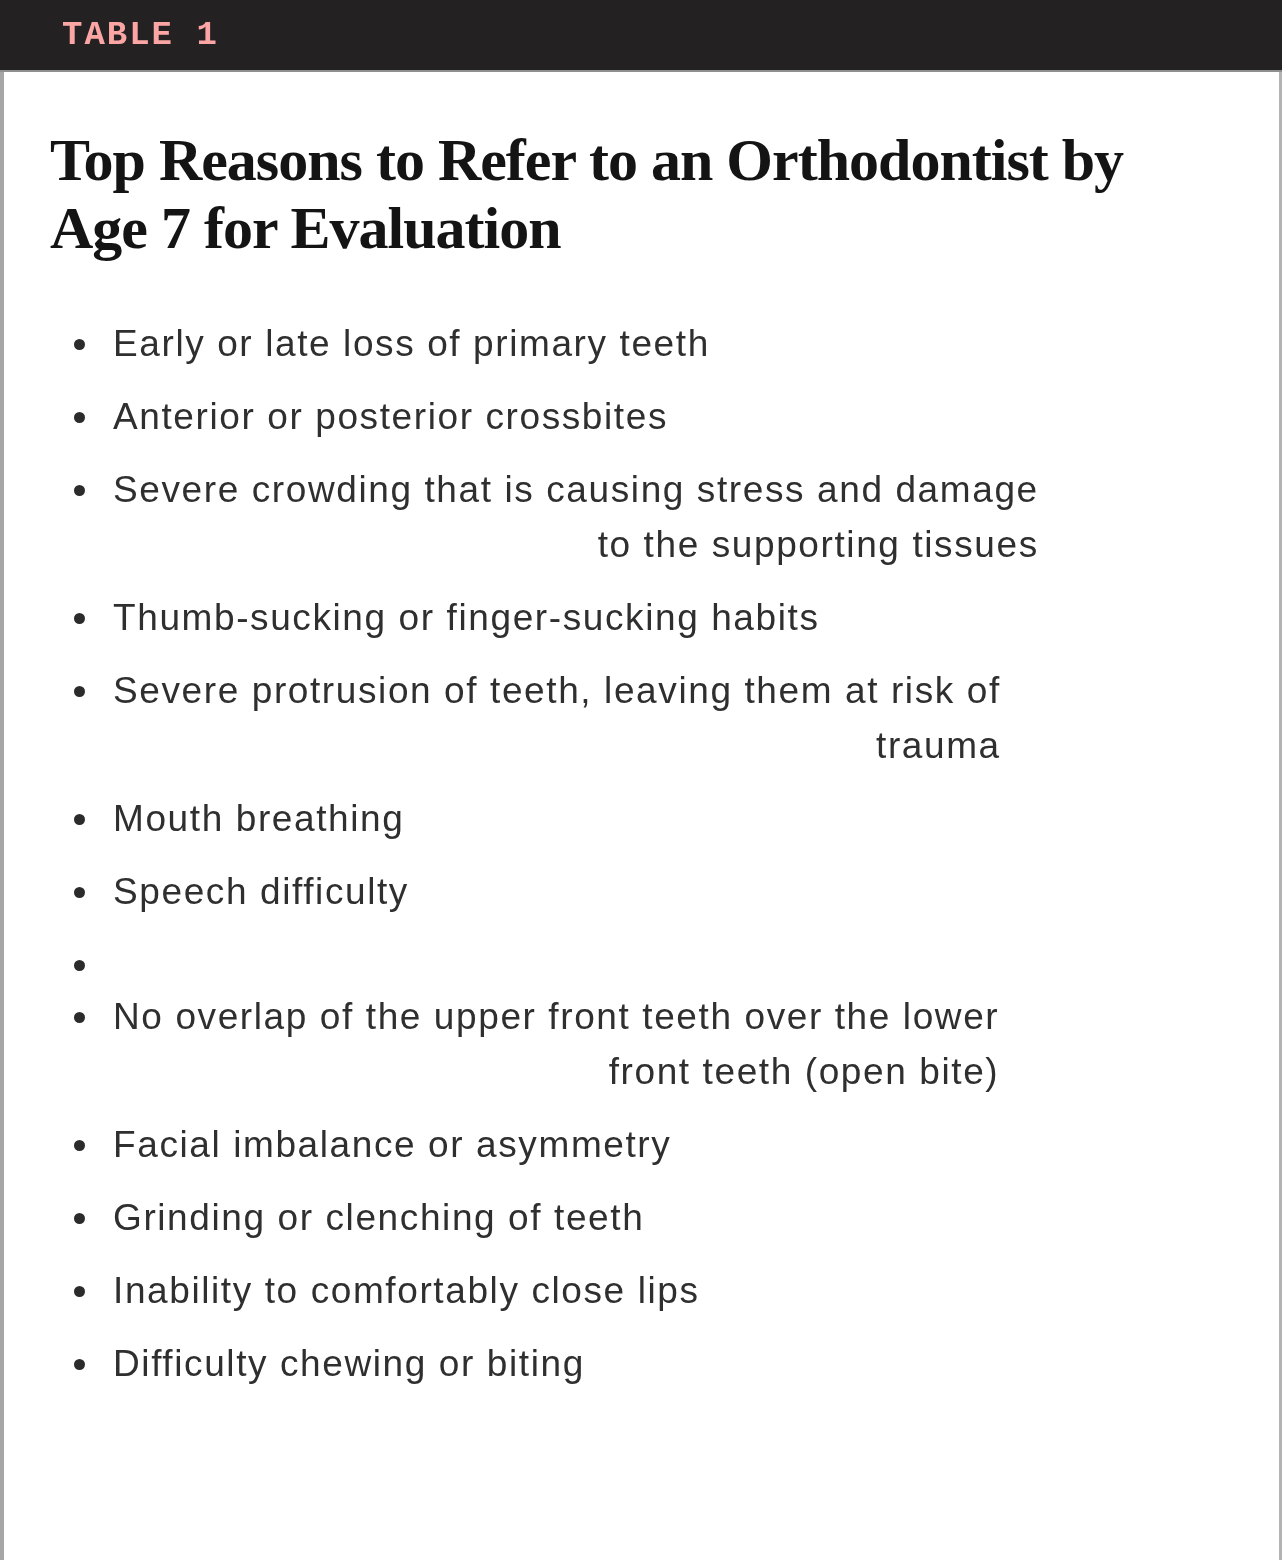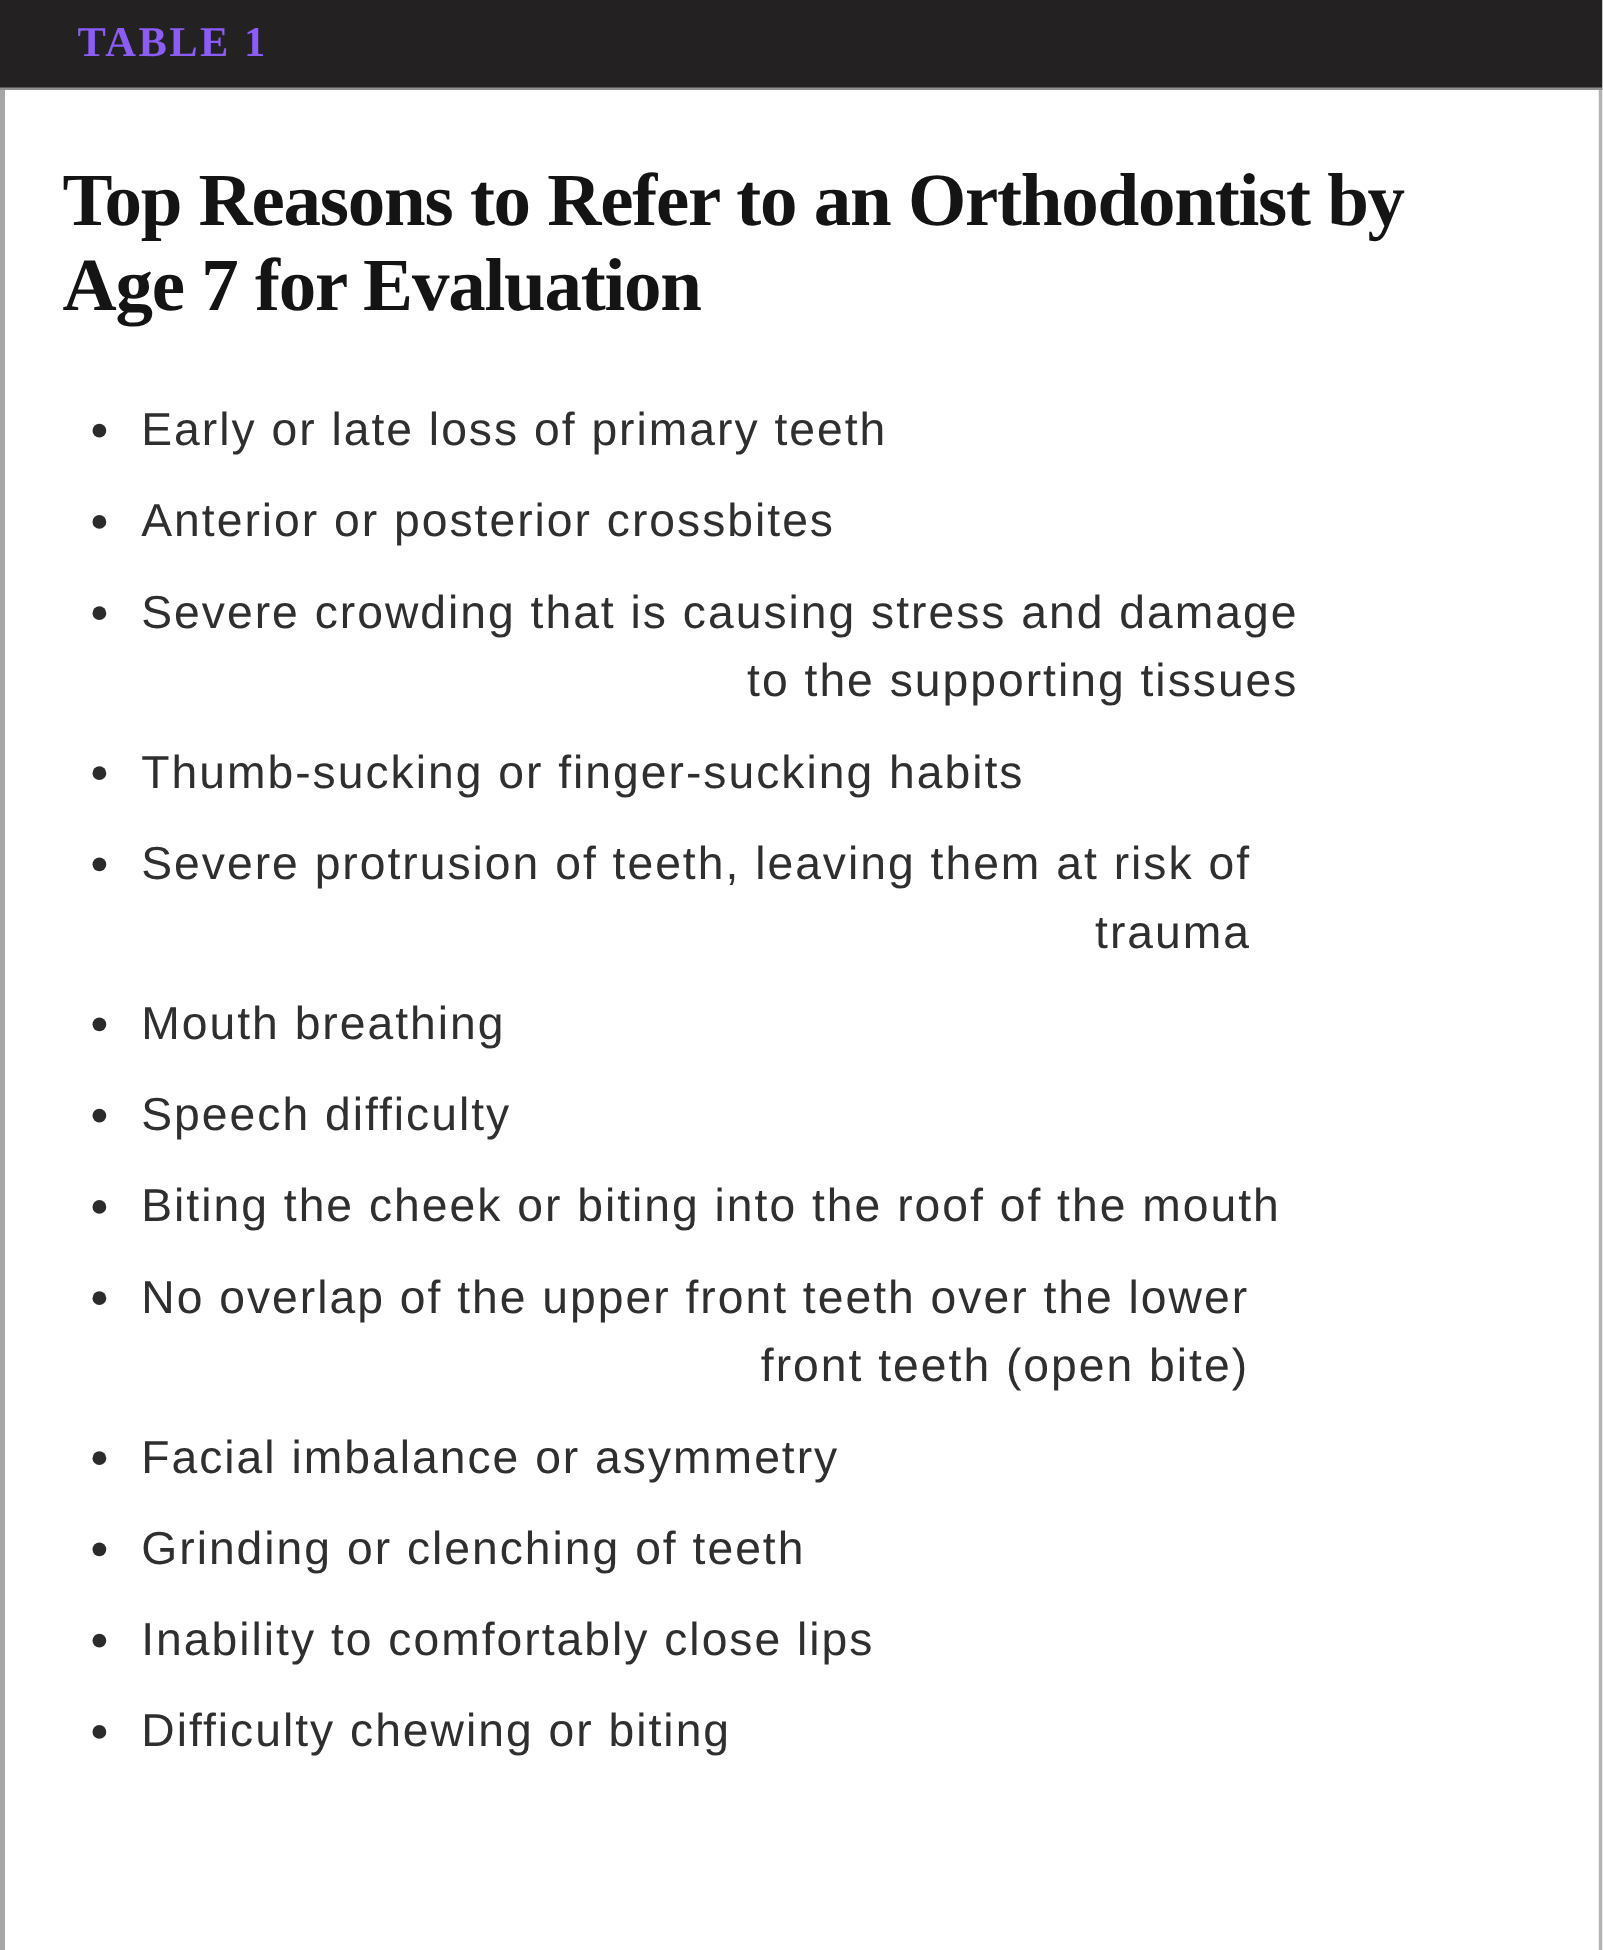--- a/index.html
+++ b/index.html
@@ -23,25 +23,25 @@
   }
   .header-bar {
     flex: 0 0 70px;
     background: #242122;
     display: flex;
     align-items: center;
     padding-left: 62px;
     border-bottom: 2px solid #8f8f8f;
   }
   .header-label {
-    color: #8b5cf6;
+    color: #fca5a5;
     font-size: 34px;
     font-weight: 600;
     letter-spacing: 2px;
-    font-family: Liberation Serif, serif;
+    font-family: Liberation Mono, monospace;
   }
   .content {
     flex: 1 1 auto;
     box-sizing: border-box;
     border-left: 4px solid #a6a6a6;
     border-right: 3px solid #b3b3b3;
     background: #ffffff;
     overflow: hidden;
   }
   .title {
@@ -127,21 +127,20 @@
     <span class="reason-text">Mouth breathing</span>
   </li>
 
   <li class="reason">
     <span class="bullet"></span>
     <span class="reason-text">Speech difficulty</span>
   </li>
 
   <li class="reason">
     <span class="bullet"></span>
-    <span class="reason-text">Biting the cheek or biting into the roof of the mouth</span>
   </li>
 
   <li class="reason">
     <span class="bullet"></span>
     <span class="reason-text">No overlap of the upper front teeth over the lower
 front teeth (open bite)</span>
   </li>
 
   <li class="reason">
     <span class="bullet"></span>

